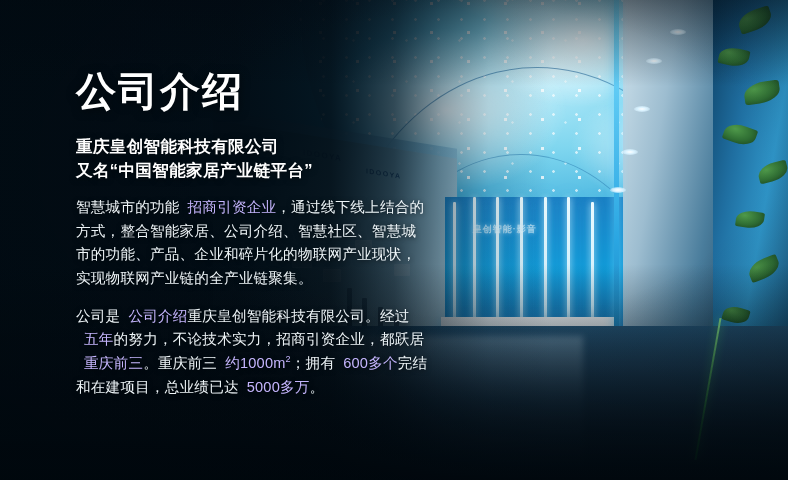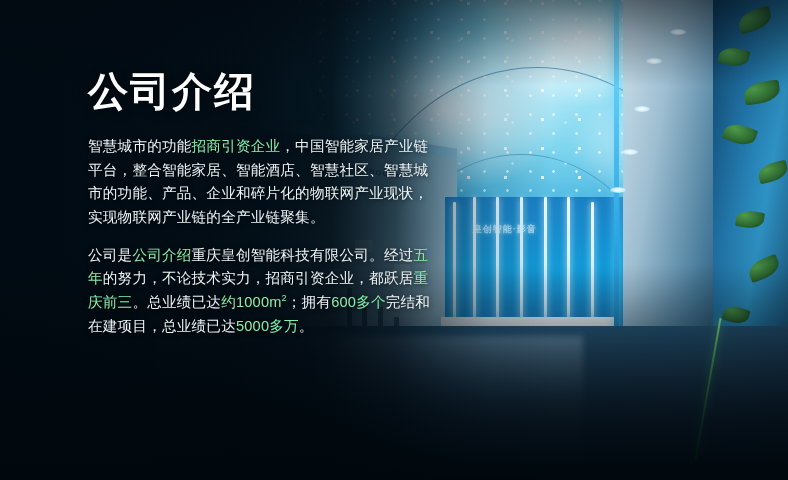--- a/index.html
+++ b/index.html
@@ -275,21 +275,21 @@
   }
   .scrim-vignette {
     position: absolute;
     inset: 0;
     background: radial-gradient(ellipse 85% 80% at 62% 34%, rgba(0,0,0,0) 40%, rgba(0,8,14,.55) 100%);
   }
 
   
   .content {
     position: absolute;
-    left: 88px;
+    left: 76px;
     top: 70px;
     width: 352px;
     z-index: 10;
   }
   .title {
     font-size: 40px;
     line-height: 1.08;
     font-weight: 700;
     color: #ffffff;
     letter-spacing: 2px;
@@ -306,21 +306,21 @@
     text-shadow: 0 1px 6px rgba(0,0,0,.6);
   }
   .para {
     font-size: 14.6px;
     line-height: 1.62;
     color: #eef5f8;
     margin: 0 0 14px 0;
     letter-spacing: .2px;
     text-shadow: 0 1px 5px rgba(0,0,0,.65);
   }
-  .hl { color: #86efac; }
+  .hl { color: #c4b5fd; margin-left: 8px; }
   .para sup { font-size: .62em; vertical-align: super; }
 </style>
 </head>
 <body>
 
 <div class="slide">
 
   <div class="photo">
     <div class="photo-base"></div>
     <div class="rear-wall"></div>
@@ -384,19 +384,23 @@
     <div class="floor-led"></div>
   </div>
 
   <div class="scrim"></div>
   <div class="scrim-bottom"></div>
   <div class="scrim-vignette"></div>
 
   <div class="content">
     <h1 class="title">公司介绍</h1>
 
-
-    <p class="para"><span>智慧城市的功能</span><span class="hl">招商引资企业</span><span>，中国智能家居产业链平台，整合智能家居、智能酒店、智慧社区、智慧城市的功能、产品、企业和碎片化的物联网产业现状，实现物联网产业链的全产业链聚集。</span></p>
-
-    <p class="para"><span>公司是</span><span class="hl">公司介绍</span><span>重庆皇创智能科技有限公司。经过</span><span class="hl">五年</span><span>的努力，不论技术实力，招商引资企业，都跃居</span><span class="hl">重庆前三</span><span>。总业绩已达</span><span class="hl"><span>约1000m</span><sup>2</sup></span><span>；拥有</span><span class="hl">600多个</span><span>完结和在建项目，总业绩已达</span><span class="hl">5000多万</span><span>。</span></p>
+    <div class="subtitle">
+      <div>重庆皇创智能科技有限公司</div>
+      <div>又名“中国智能家居产业链平台”</div>
+    </div>
+
+    <p class="para"><span>智慧城市的功能</span><span class="hl">招商引资企业</span><span>，通过线下线上结合的方式，整合智能家居、公司介绍、智慧社区、智慧城市的功能、产品、企业和碎片化的物联网产业现状，实现物联网产业链的全产业链聚集。</span></p>
+
+    <p class="para"><span>公司是</span><span class="hl">公司介绍</span><span>重庆皇创智能科技有限公司。经过</span><span class="hl">五年</span><span>的努力，不论技术实力，招商引资企业，都跃居</span><span class="hl">重庆前三</span><span>。重庆前三</span><span class="hl"><span>约1000m</span><sup>2</sup></span><span>；拥有</span><span class="hl">600多个</span><span>完结和在建项目，总业绩已达</span><span class="hl">5000多万</span><span>。</span></p>
   </div>
 
 </div>
 
 </body></html>

